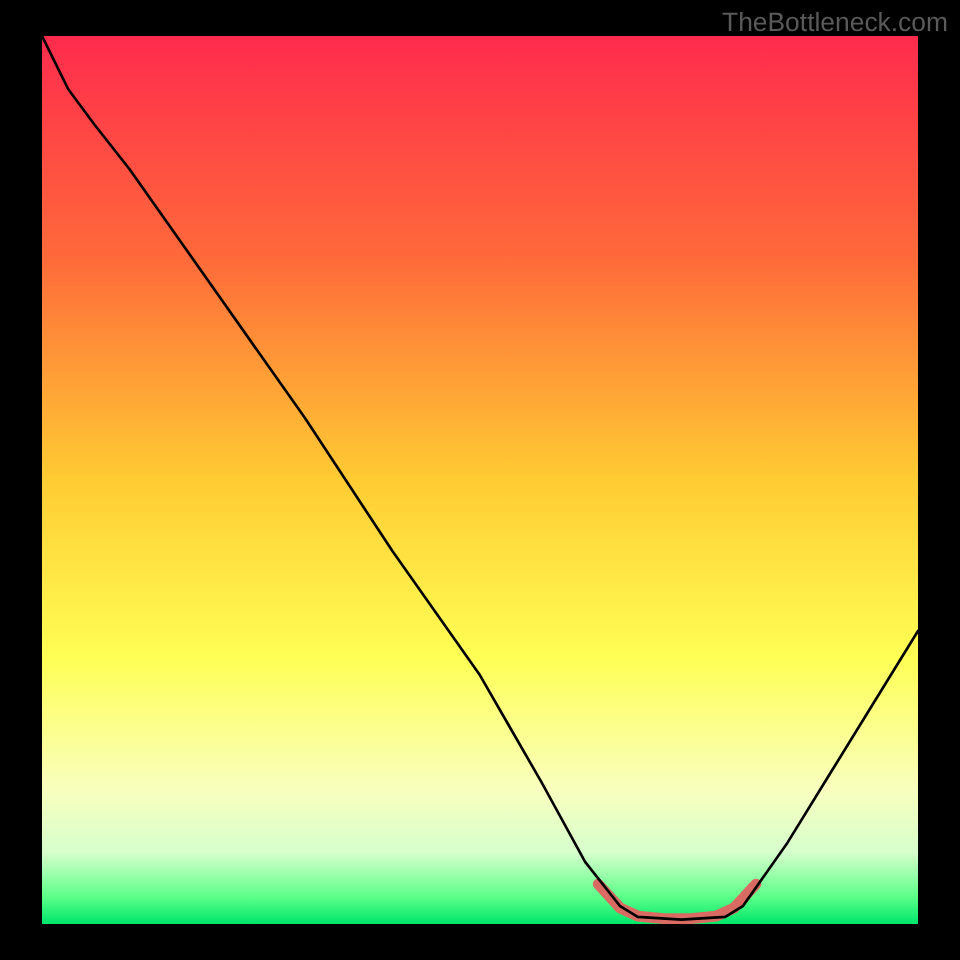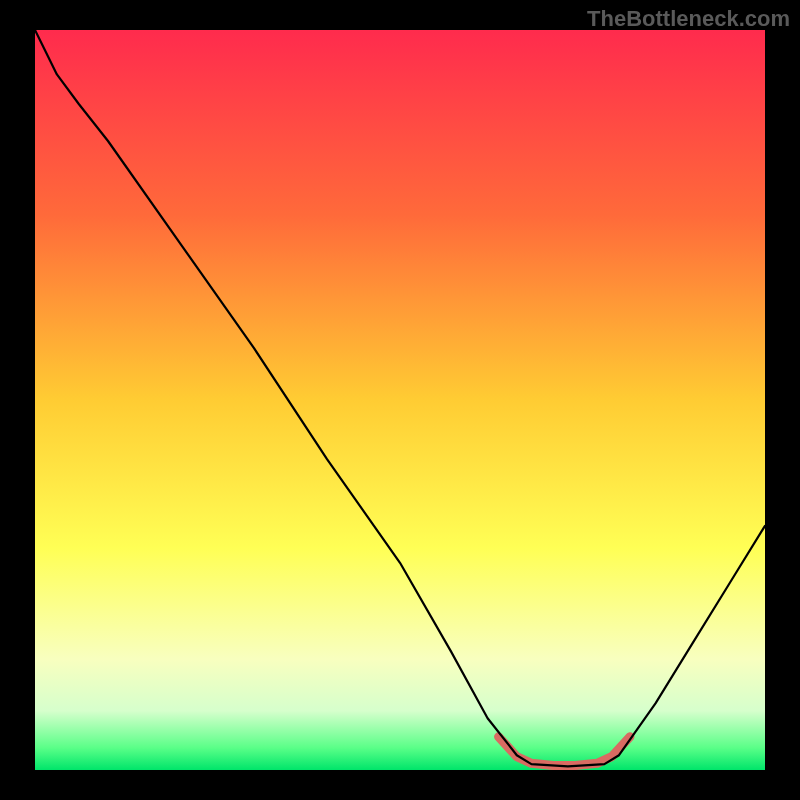--- a/index.html
+++ b/index.html
@@ -16,21 +16,21 @@
     width: 800px;
     height: 800px;
     background: #000;
   }
   .watermark {
     position: absolute;
     top: 6px;
     right: 10px;
     color: #5a5a5a;
     font-size: 22px;
-    font-weight: 700;
+    font-weight: 400;
     z-index: 10;
   }
   .plot-area {
     position: absolute;
     left: 35px;
     top: 30px;
     width: 730px;
     height: 740px;
   }
   .gradient-bg {

